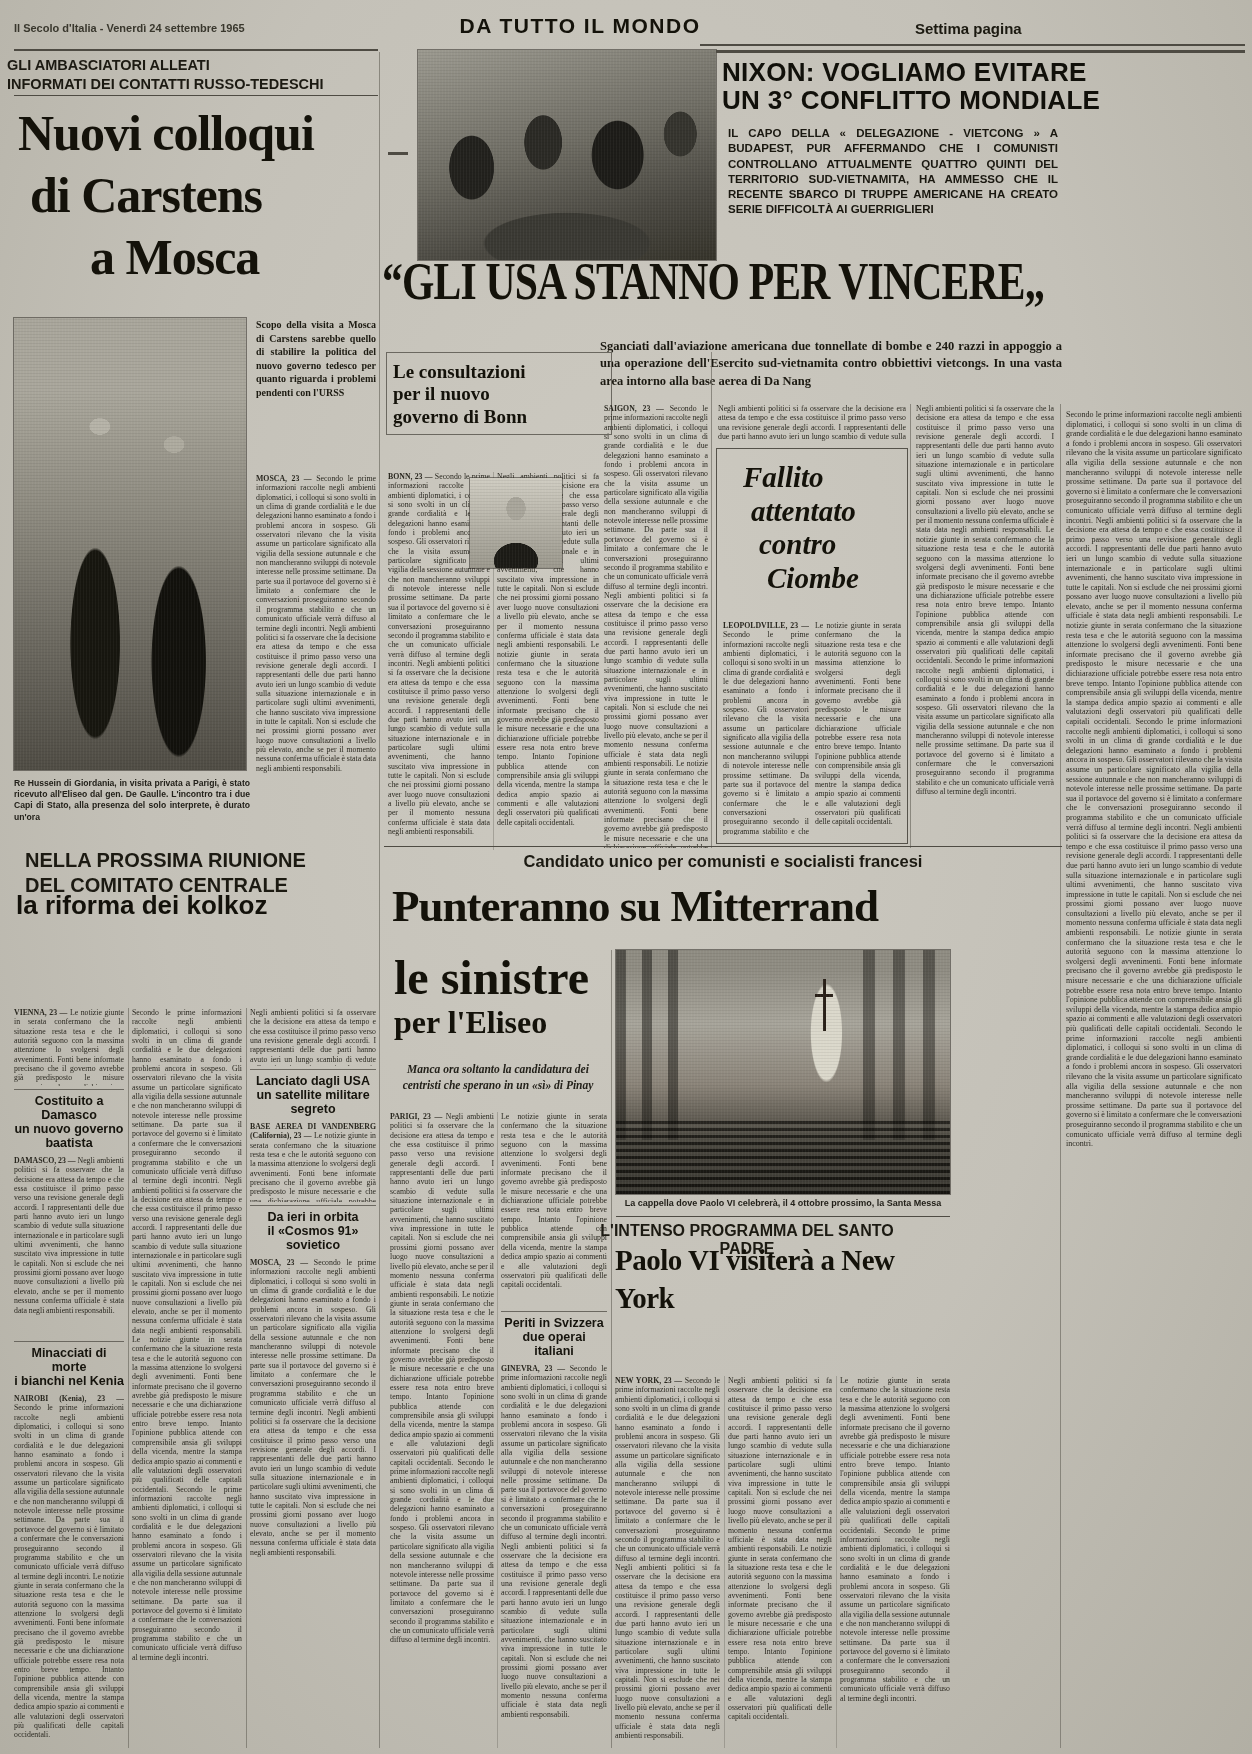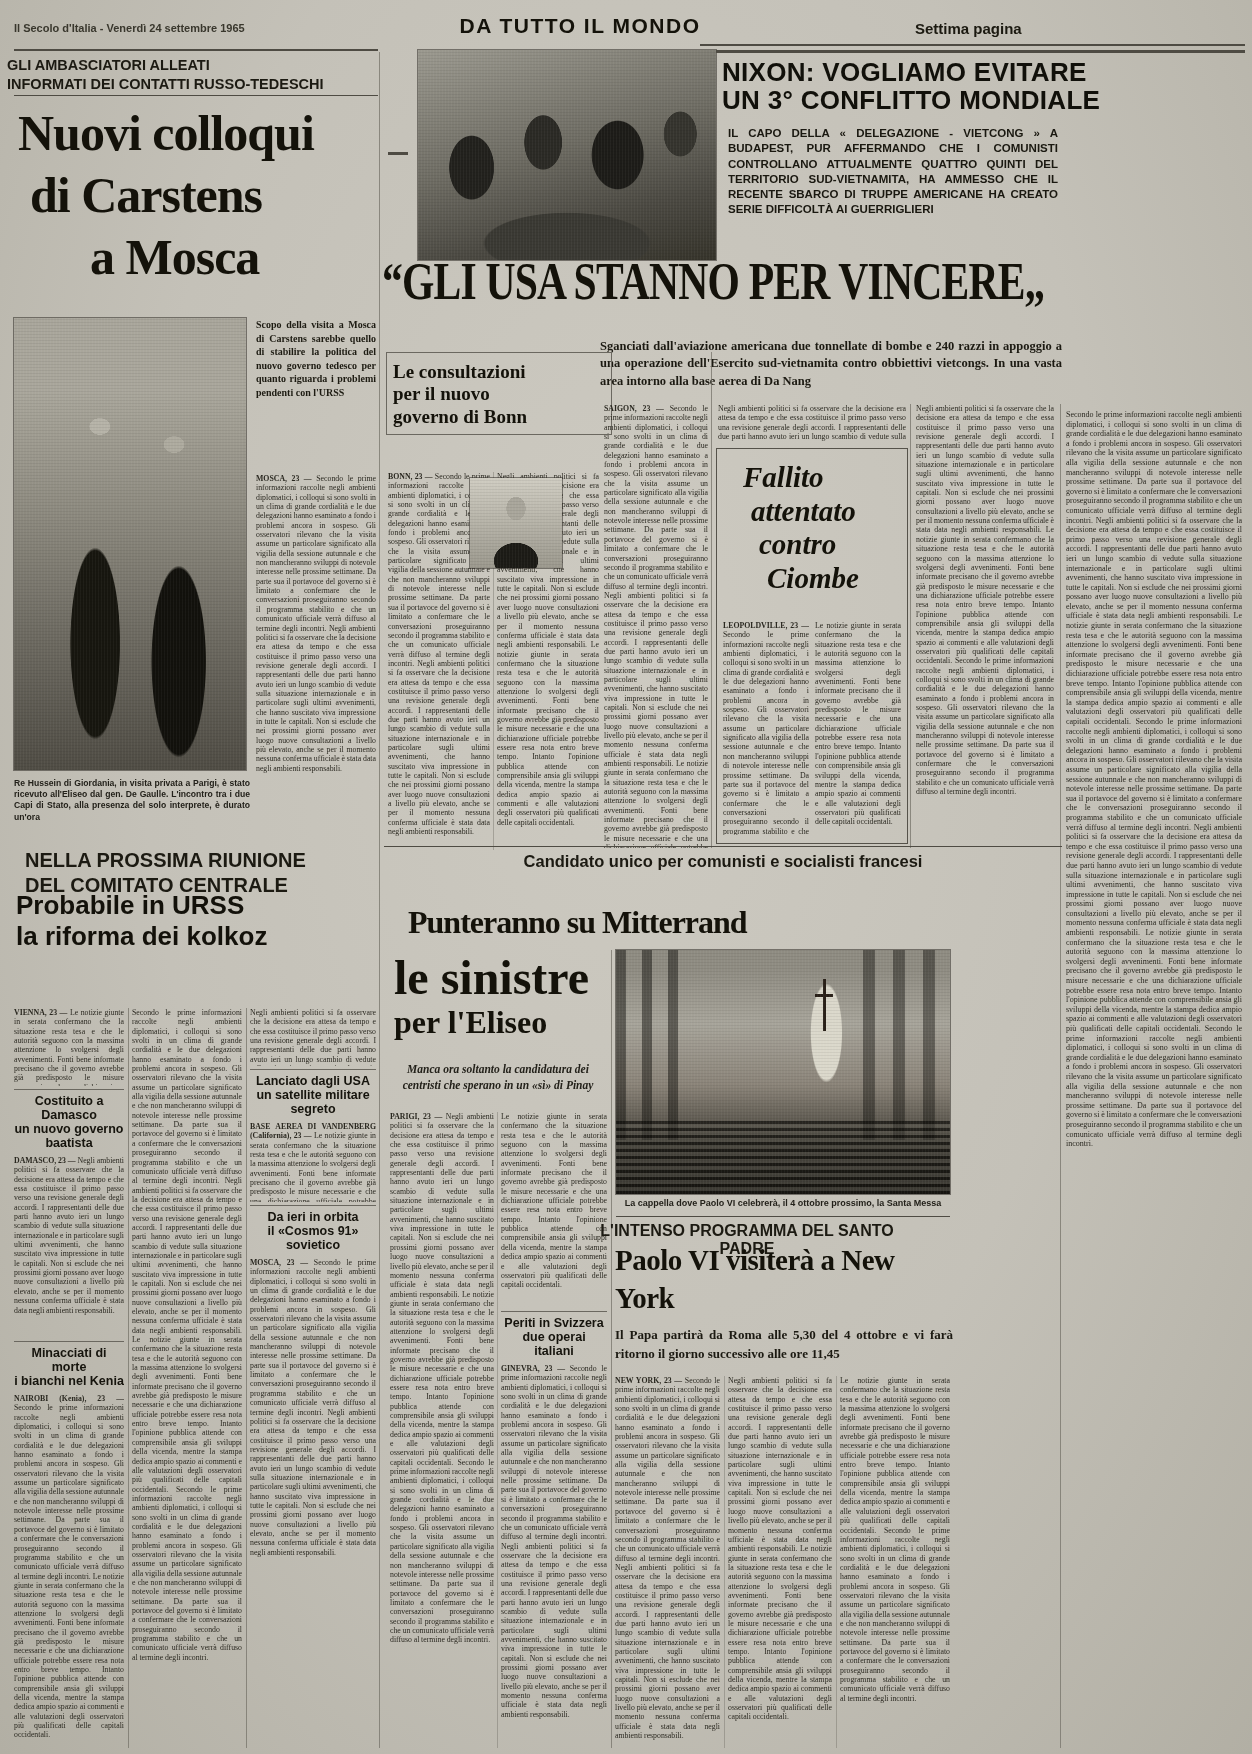--- a/index.html
+++ b/index.html
@@ -62,21 +62,20 @@
 
   <div class="bodytxt abs" style="left:256px;top:474px;width:120px;height:368px;">
     <span class="dl">MOSCA, 23 — </span><span>Secondo le prime informazioni raccolte negli ambienti diplomatici, i colloqui si sono svolti in un clima di grande cordialità e le due delegazioni hanno esaminato a fondo i problemi ancora in sospeso. Gli osservatori rilevano che la visita assume un particolare significato alla vigilia della sessione autunnale e che non mancheranno sviluppi di notevole interesse nelle prossime settimane. Da parte sua il portavoce del governo si è limitato a confermare che le conversazioni proseguiranno secondo il programma stabilito e che un comunicato ufficiale verrà diffuso al termine degli incontri. </span><span>Negli ambienti politici si fa osservare che la decisione era attesa da tempo e che essa costituisce il primo passo verso una revisione generale degli accordi. I rappresentanti delle due parti hanno avuto ieri un lungo scambio di vedute sulla situazione internazionale e in particolare sugli ultimi avvenimenti, che hanno suscitato viva impressione in tutte le capitali. Non si esclude che nei prossimi giorni possano aver luogo nuove consultazioni a livello più elevato, anche se per il momento nessuna conferma ufficiale è stata data negli ambienti responsabili. </span>
   </div>
 
   <div class="abs kick" style="left:25px;top:848px;width:310px;text-align:left;font-size:20px;line-height:1.25;">
     <div>NELLA PROSSIMA RIUNIONE</div>
     <div>DEL COMITATO CENTRALE</div>
   </div>
   <div class="abs sans" style="left:16px;top:890px;width:320px;font-weight:900;font-size:26px;line-height:1.18;color:#13110a;">
-    <div>Probabile in URSS</div>
     <div>la riforma dei kolkoz</div>
   </div>
 
   <div class="vr" style="left:128px;top:1008px;height:740px;"></div>
   <div class="vr" style="left:246px;top:1008px;height:740px;"></div>
 
   <div class="abs" style="left:14px;top:1008px;width:110px;height:740px;overflow:hidden;">
     <span class="clip bodytxt" style="height:78px;"><span class="dl">VIENNA, 23 — </span><span>Le notizie giunte in serata confermano che la situazione resta tesa e che le autorità seguono con la massima attenzione lo svolgersi degli avvenimenti. Fonti bene informate precisano che il governo avrebbe già predisposto le misure necessarie e che una dichiarazione ufficiale potrebbe essere resa nota entro breve tempo. Intanto l'opinione pubblica attende con comprensibile ansia gli sviluppi della vicenda, mentre la stampa dedica ampio spazio ai commenti e alle valutazioni degli osservatori più qualificati delle capitali occidentali. </span></span>
     <div class="mini">
       <div>Costituito a Damasco</div>
@@ -183,21 +182,21 @@
   </div>
 
   <div class="vr" style="left:1060px;top:404px;height:1344px;"></div>
   <div class="bodytxt abs" style="left:1066px;top:410px;width:176px;height:1338px;font-size:8px;">
     <span>Secondo le prime informazioni raccolte negli ambienti diplomatici, i colloqui si sono svolti in un clima di grande cordialità e le due delegazioni hanno esaminato a fondo i problemi ancora in sospeso. Gli osservatori rilevano che la visita assume un particolare significato alla vigilia della sessione autunnale e che non mancheranno sviluppi di notevole interesse nelle prossime settimane. Da parte sua il portavoce del governo si è limitato a confermare che le conversazioni proseguiranno secondo il programma stabilito e che un comunicato ufficiale verrà diffuso al termine degli incontri. </span><span>Negli ambienti politici si fa osservare che la decisione era attesa da tempo e che essa costituisce il primo passo verso una revisione generale degli accordi. I rappresentanti delle due parti hanno avuto ieri un lungo scambio di vedute sulla situazione internazionale e in particolare sugli ultimi avvenimenti, che hanno suscitato viva impressione in tutte le capitali. Non si esclude che nei prossimi giorni possano aver luogo nuove consultazioni a livello più elevato, anche se per il momento nessuna conferma ufficiale è stata data negli ambienti responsabili. </span><span>Le notizie giunte in serata confermano che la situazione resta tesa e che le autorità seguono con la massima attenzione lo svolgersi degli avvenimenti. Fonti bene informate precisano che il governo avrebbe già predisposto le misure necessarie e che una dichiarazione ufficiale potrebbe essere resa nota entro breve tempo. Intanto l'opinione pubblica attende con comprensibile ansia gli sviluppi della vicenda, mentre la stampa dedica ampio spazio ai commenti e alle valutazioni degli osservatori più qualificati delle capitali occidentali. </span><span>Secondo le prime informazioni raccolte negli ambienti diplomatici, i colloqui si sono svolti in un clima di grande cordialità e le due delegazioni hanno esaminato a fondo i problemi ancora in sospeso. Gli osservatori rilevano che la visita assume un particolare significato alla vigilia della sessione autunnale e che non mancheranno sviluppi di notevole interesse nelle prossime settimane. Da parte sua il portavoce del governo si è limitato a confermare che le conversazioni proseguiranno secondo il programma stabilito e che un comunicato ufficiale verrà diffuso al termine degli incontri. </span><span>Negli ambienti politici si fa osservare che la decisione era attesa da tempo e che essa costituisce il primo passo verso una revisione generale degli accordi. I rappresentanti delle due parti hanno avuto ieri un lungo scambio di vedute sulla situazione internazionale e in particolare sugli ultimi avvenimenti, che hanno suscitato viva impressione in tutte le capitali. Non si esclude che nei prossimi giorni possano aver luogo nuove consultazioni a livello più elevato, anche se per il momento nessuna conferma ufficiale è stata data negli ambienti responsabili. </span><span>Le notizie giunte in serata confermano che la situazione resta tesa e che le autorità seguono con la massima attenzione lo svolgersi degli avvenimenti. Fonti bene informate precisano che il governo avrebbe già predisposto le misure necessarie e che una dichiarazione ufficiale potrebbe essere resa nota entro breve tempo. Intanto l'opinione pubblica attende con comprensibile ansia gli sviluppi della vicenda, mentre la stampa dedica ampio spazio ai commenti e alle valutazioni degli osservatori più qualificati delle capitali occidentali. </span><span>Secondo le prime informazioni raccolte negli ambienti diplomatici, i colloqui si sono svolti in un clima di grande cordialità e le due delegazioni hanno esaminato a fondo i problemi ancora in sospeso. Gli osservatori rilevano che la visita assume un particolare significato alla vigilia della sessione autunnale e che non mancheranno sviluppi di notevole interesse nelle prossime settimane. Da parte sua il portavoce del governo si è limitato a confermare che le conversazioni proseguiranno secondo il programma stabilito e che un comunicato ufficiale verrà diffuso al termine degli incontri. </span>
   </div>
 
   <div class="hr" style="left:384px;top:846px;width:678px;height:1px;"></div>
   <div class="abs kick" style="left:384px;top:852px;width:678px;text-align:center;font-size:16.5px;">Candidato unico per comunisti e socialisti francesi</div>
 
-  <div class="abs serifh" style="left:392px;top:904px;width:570px;font-size:32px;letter-spacing:-1px;white-space:nowrap;margin-left:16px;">Punteranno su Mitterrand</div>
+  <div class="abs serifh" style="left:392px;top:880px;width:570px;font-size:45px;letter-spacing:-1px;white-space:nowrap;">Punteranno su Mitterrand</div>
   <div class="abs serifh" style="left:394px;top:950px;width:220px;font-size:48px;">le sinistre</div>
   <div class="abs serifh" style="left:394px;top:1004px;width:220px;font-size:32px;">per l'Eliseo</div>
   <div class="abs" style="left:392px;top:1062px;width:212px;height:44px;overflow:hidden;
        font:italic bold 11.5px/1.35 'Liberation Serif',serif;text-align:center;color:#23211a;">Manca ora soltanto la candidatura dei centristi che sperano in un «sì» di Pinay</div>
 
   <div class="vr" style="left:497px;top:1112px;height:636px;opacity:.45;"></div>
   <div class="bodytxt abs" style="left:390px;top:1112px;width:104px;height:636px;">
     <span class="dl">PARIGI, 23 — </span><span>Negli ambienti politici si fa osservare che la decisione era attesa da tempo e che essa costituisce il primo passo verso una revisione generale degli accordi. I rappresentanti delle due parti hanno avuto ieri un lungo scambio di vedute sulla situazione internazionale e in particolare sugli ultimi avvenimenti, che hanno suscitato viva impressione in tutte le capitali. Non si esclude che nei prossimi giorni possano aver luogo nuove consultazioni a livello più elevato, anche se per il momento nessuna conferma ufficiale è stata data negli ambienti responsabili. </span><span>Le notizie giunte in serata confermano che la situazione resta tesa e che le autorità seguono con la massima attenzione lo svolgersi degli avvenimenti. Fonti bene informate precisano che il governo avrebbe già predisposto le misure necessarie e che una dichiarazione ufficiale potrebbe essere resa nota entro breve tempo. Intanto l'opinione pubblica attende con comprensibile ansia gli sviluppi della vicenda, mentre la stampa dedica ampio spazio ai commenti e alle valutazioni degli osservatori più qualificati delle capitali occidentali. </span><span>Secondo le prime informazioni raccolte negli ambienti diplomatici, i colloqui si sono svolti in un clima di grande cordialità e le due delegazioni hanno esaminato a fondo i problemi ancora in sospeso. Gli osservatori rilevano che la visita assume un particolare significato alla vigilia della sessione autunnale e che non mancheranno sviluppi di notevole interesse nelle prossime settimane. Da parte sua il portavoce del governo si è limitato a confermare che le conversazioni proseguiranno secondo il programma stabilito e che un comunicato ufficiale verrà diffuso al termine degli incontri. </span>
   </div>
   <div class="abs" style="left:501px;top:1112px;width:106px;height:636px;overflow:hidden;">
@@ -221,22 +220,20 @@
     <div style="position:absolute;left:62%;top:12%;width:3px;height:52px;background:#2a2119;"></div>
     <div style="position:absolute;left:59.5%;top:18%;width:18px;height:3px;background:#2a2119;"></div>
   </div>
   <div class="abs" style="left:616px;top:1198px;width:334px;text-align:center;font:bold 9px/1.2 'Liberation Sans',sans-serif;color:#23211a;">La cappella dove Paolo VI celebrerà, il 4 ottobre prossimo, la Santa Messa</div>
 
   <div class="hr" style="left:616px;top:1216px;width:334px;height:1px;"></div>
   <div class="abs kick" style="left:580px;top:1222px;width:334px;text-align:center;font-size:16px;">L'INTENSO PROGRAMMA DEL SANTO PADRE</div>
   <div class="abs serifh" style="left:615px;top:1242px;width:340px;font-size:29px;line-height:1.3;letter-spacing:-.5px;">
     <div>Paolo VI visiterà a New York</div>
   </div>
-  <div class="abs" style="left:615px;top:1326px;width:338px;height:42px;overflow:hidden;
-       font:bold 13px/1.45 'Liberation Serif',serif;text-align:justify;color:#1c1a12;">Il Papa partirà da Roma alle 5,30 del 4 ottobre e vi farà ritorno il giorno successivo alle ore 11,45</div>
 
   <div class="vr" style="left:724px;top:1376px;height:372px;opacity:.45;"></div>
   <div class="vr" style="left:836px;top:1376px;height:372px;opacity:.45;"></div>
   <div class="bodytxt abs" style="left:615px;top:1376px;width:105px;height:372px;">
     <span class="dl">NEW YORK, 23 — </span><span>Secondo le prime informazioni raccolte negli ambienti diplomatici, i colloqui si sono svolti in un clima di grande cordialità e le due delegazioni hanno esaminato a fondo i problemi ancora in sospeso. Gli osservatori rilevano che la visita assume un particolare significato alla vigilia della sessione autunnale e che non mancheranno sviluppi di notevole interesse nelle prossime settimane. Da parte sua il portavoce del governo si è limitato a confermare che le conversazioni proseguiranno secondo il programma stabilito e che un comunicato ufficiale verrà diffuso al termine degli incontri. </span><span>Negli ambienti politici si fa osservare che la decisione era attesa da tempo e che essa costituisce il primo passo verso una revisione generale degli accordi. I rappresentanti delle due parti hanno avuto ieri un lungo scambio di vedute sulla situazione internazionale e in particolare sugli ultimi avvenimenti, che hanno suscitato viva impressione in tutte le capitali. Non si esclude che nei prossimi giorni possano aver luogo nuove consultazioni a livello più elevato, anche se per il momento nessuna conferma ufficiale è stata data negli ambienti responsabili. </span>
   </div>
   <div class="bodytxt abs" style="left:728px;top:1376px;width:104px;height:372px;">
     <span>Negli ambienti politici si fa osservare che la decisione era attesa da tempo e che essa costituisce il primo passo verso una revisione generale degli accordi. I rappresentanti delle due parti hanno avuto ieri un lungo scambio di vedute sulla situazione internazionale e in particolare sugli ultimi avvenimenti, che hanno suscitato viva impressione in tutte le capitali. Non si esclude che nei prossimi giorni possano aver luogo nuove consultazioni a livello più elevato, anche se per il momento nessuna conferma ufficiale è stata data negli ambienti responsabili. </span><span>Le notizie giunte in serata confermano che la situazione resta tesa e che le autorità seguono con la massima attenzione lo svolgersi degli avvenimenti. Fonti bene informate precisano che il governo avrebbe già predisposto le misure necessarie e che una dichiarazione ufficiale potrebbe essere resa nota entro breve tempo. Intanto l'opinione pubblica attende con comprensibile ansia gli sviluppi della vicenda, mentre la stampa dedica ampio spazio ai commenti e alle valutazioni degli osservatori più qualificati delle capitali occidentali. </span>
   </div>
   <div class="bodytxt abs" style="left:840px;top:1376px;width:110px;height:372px;">

